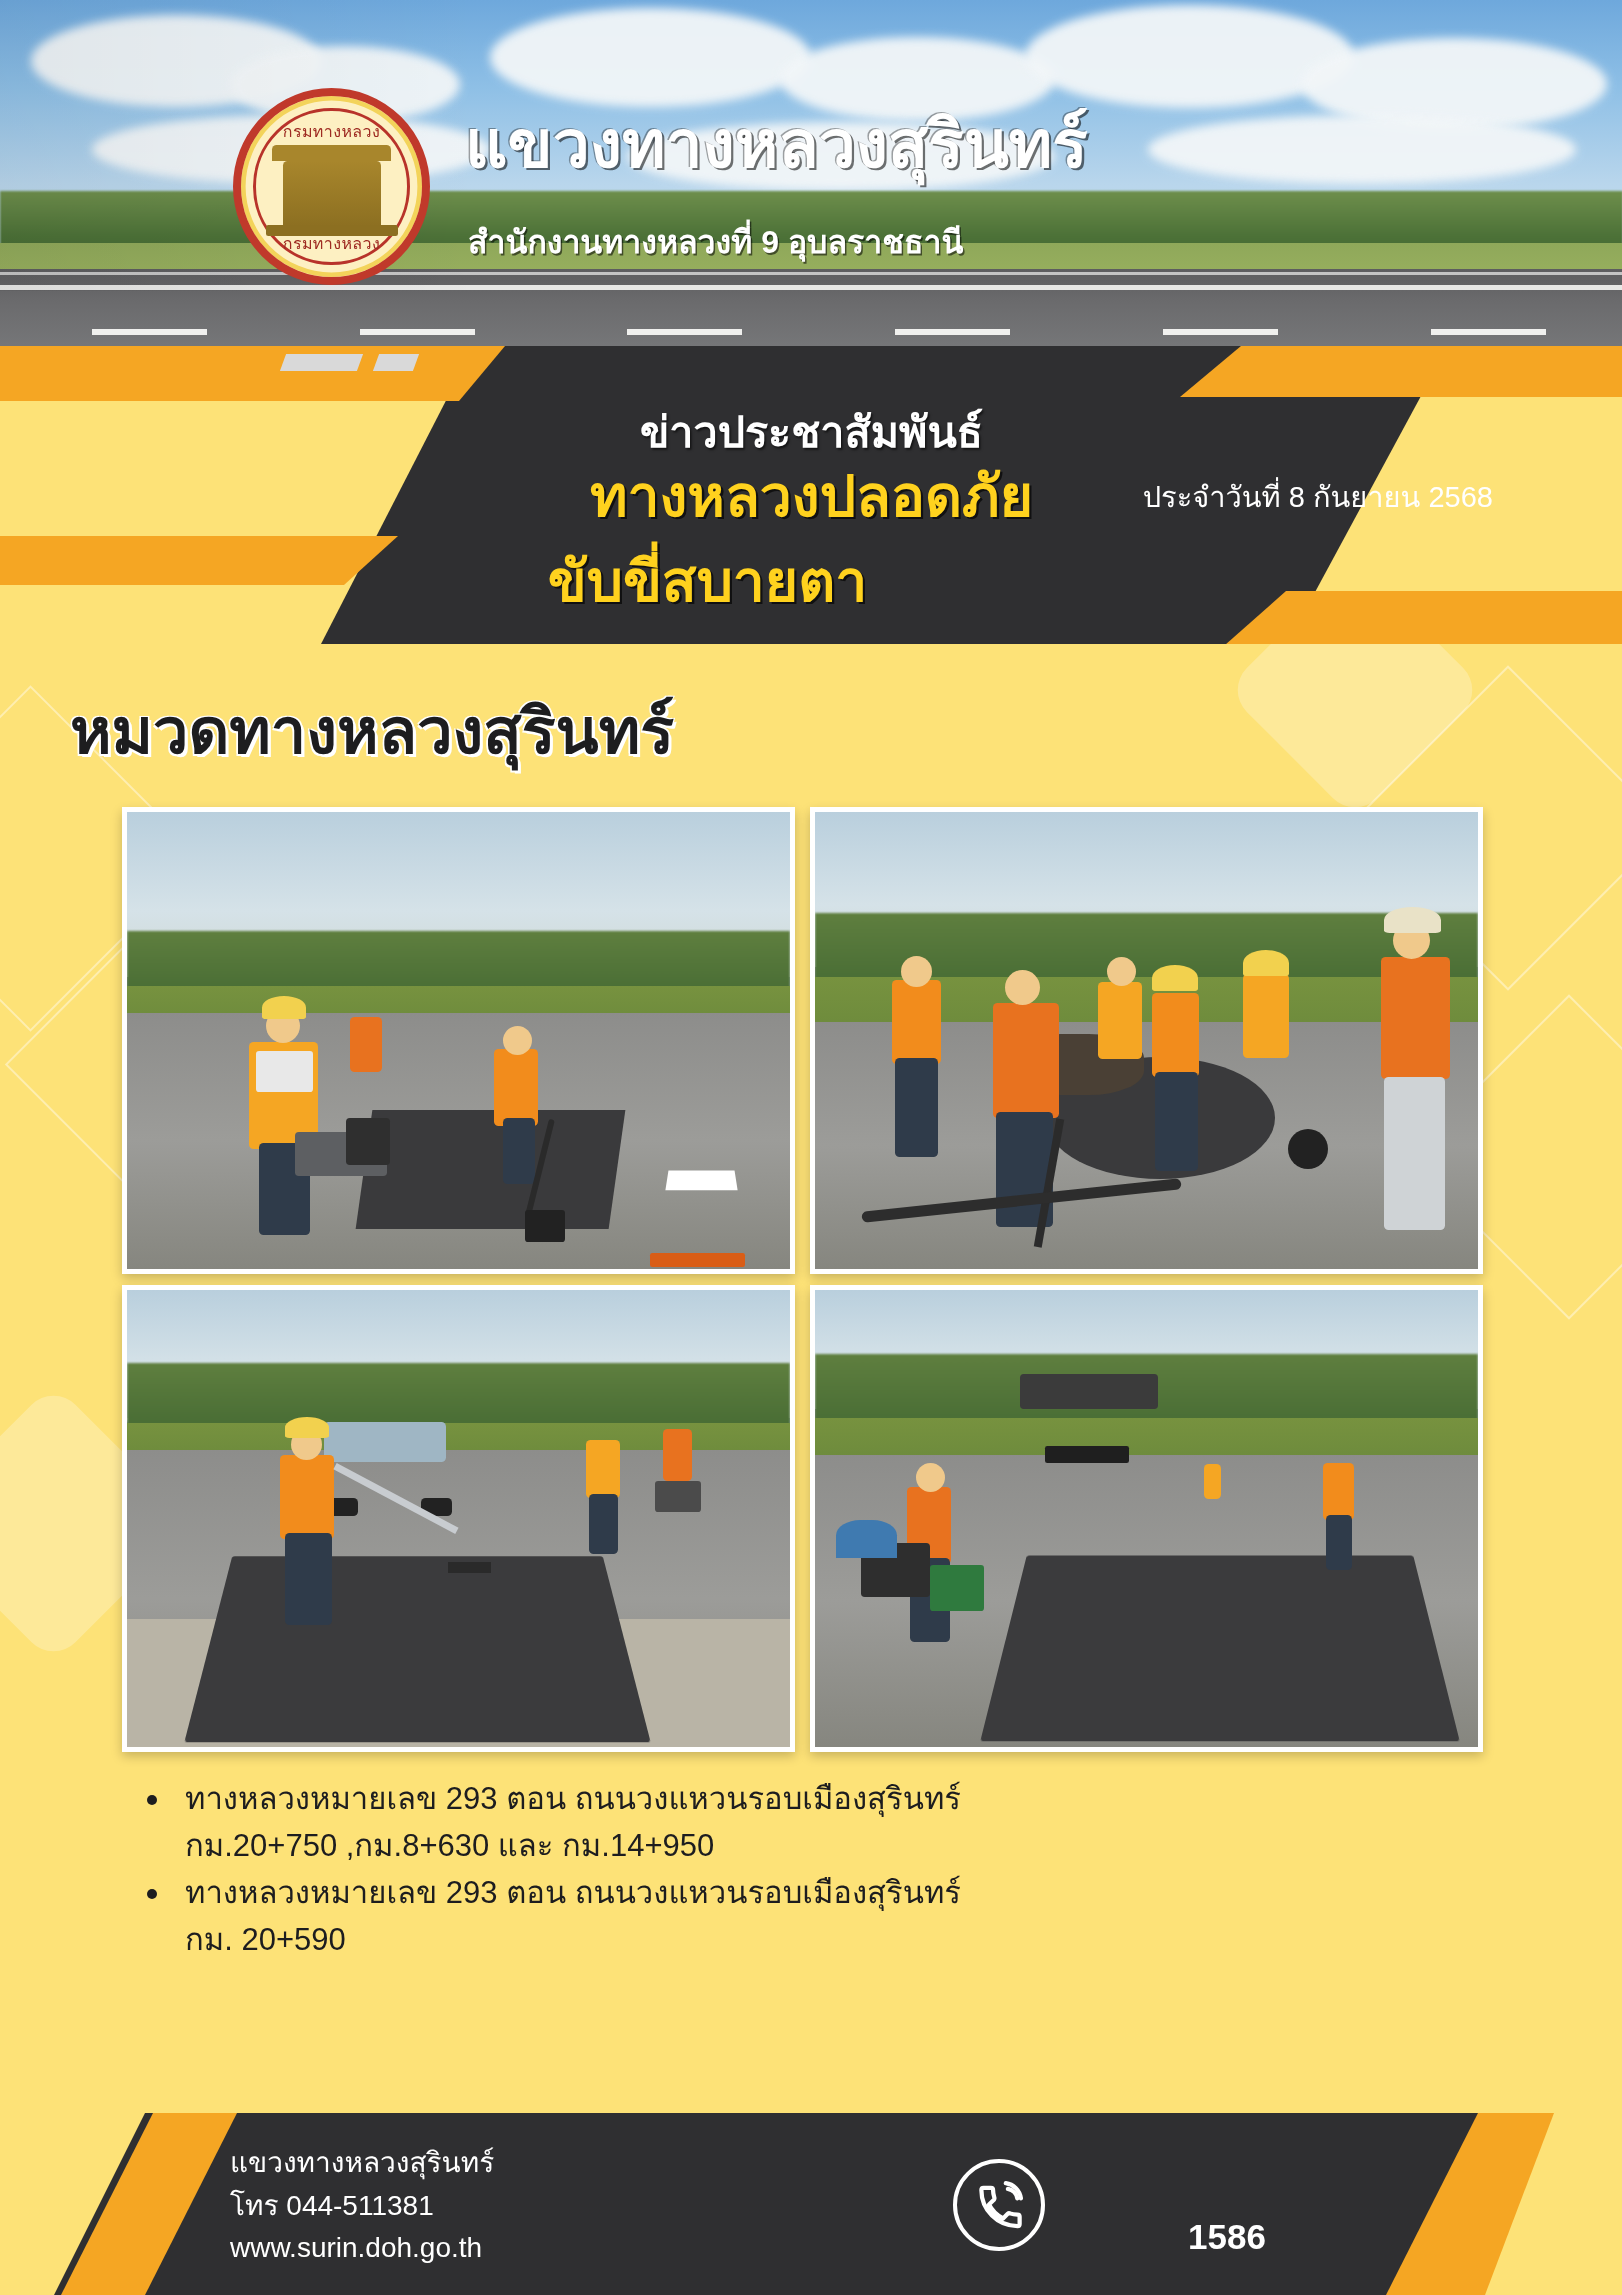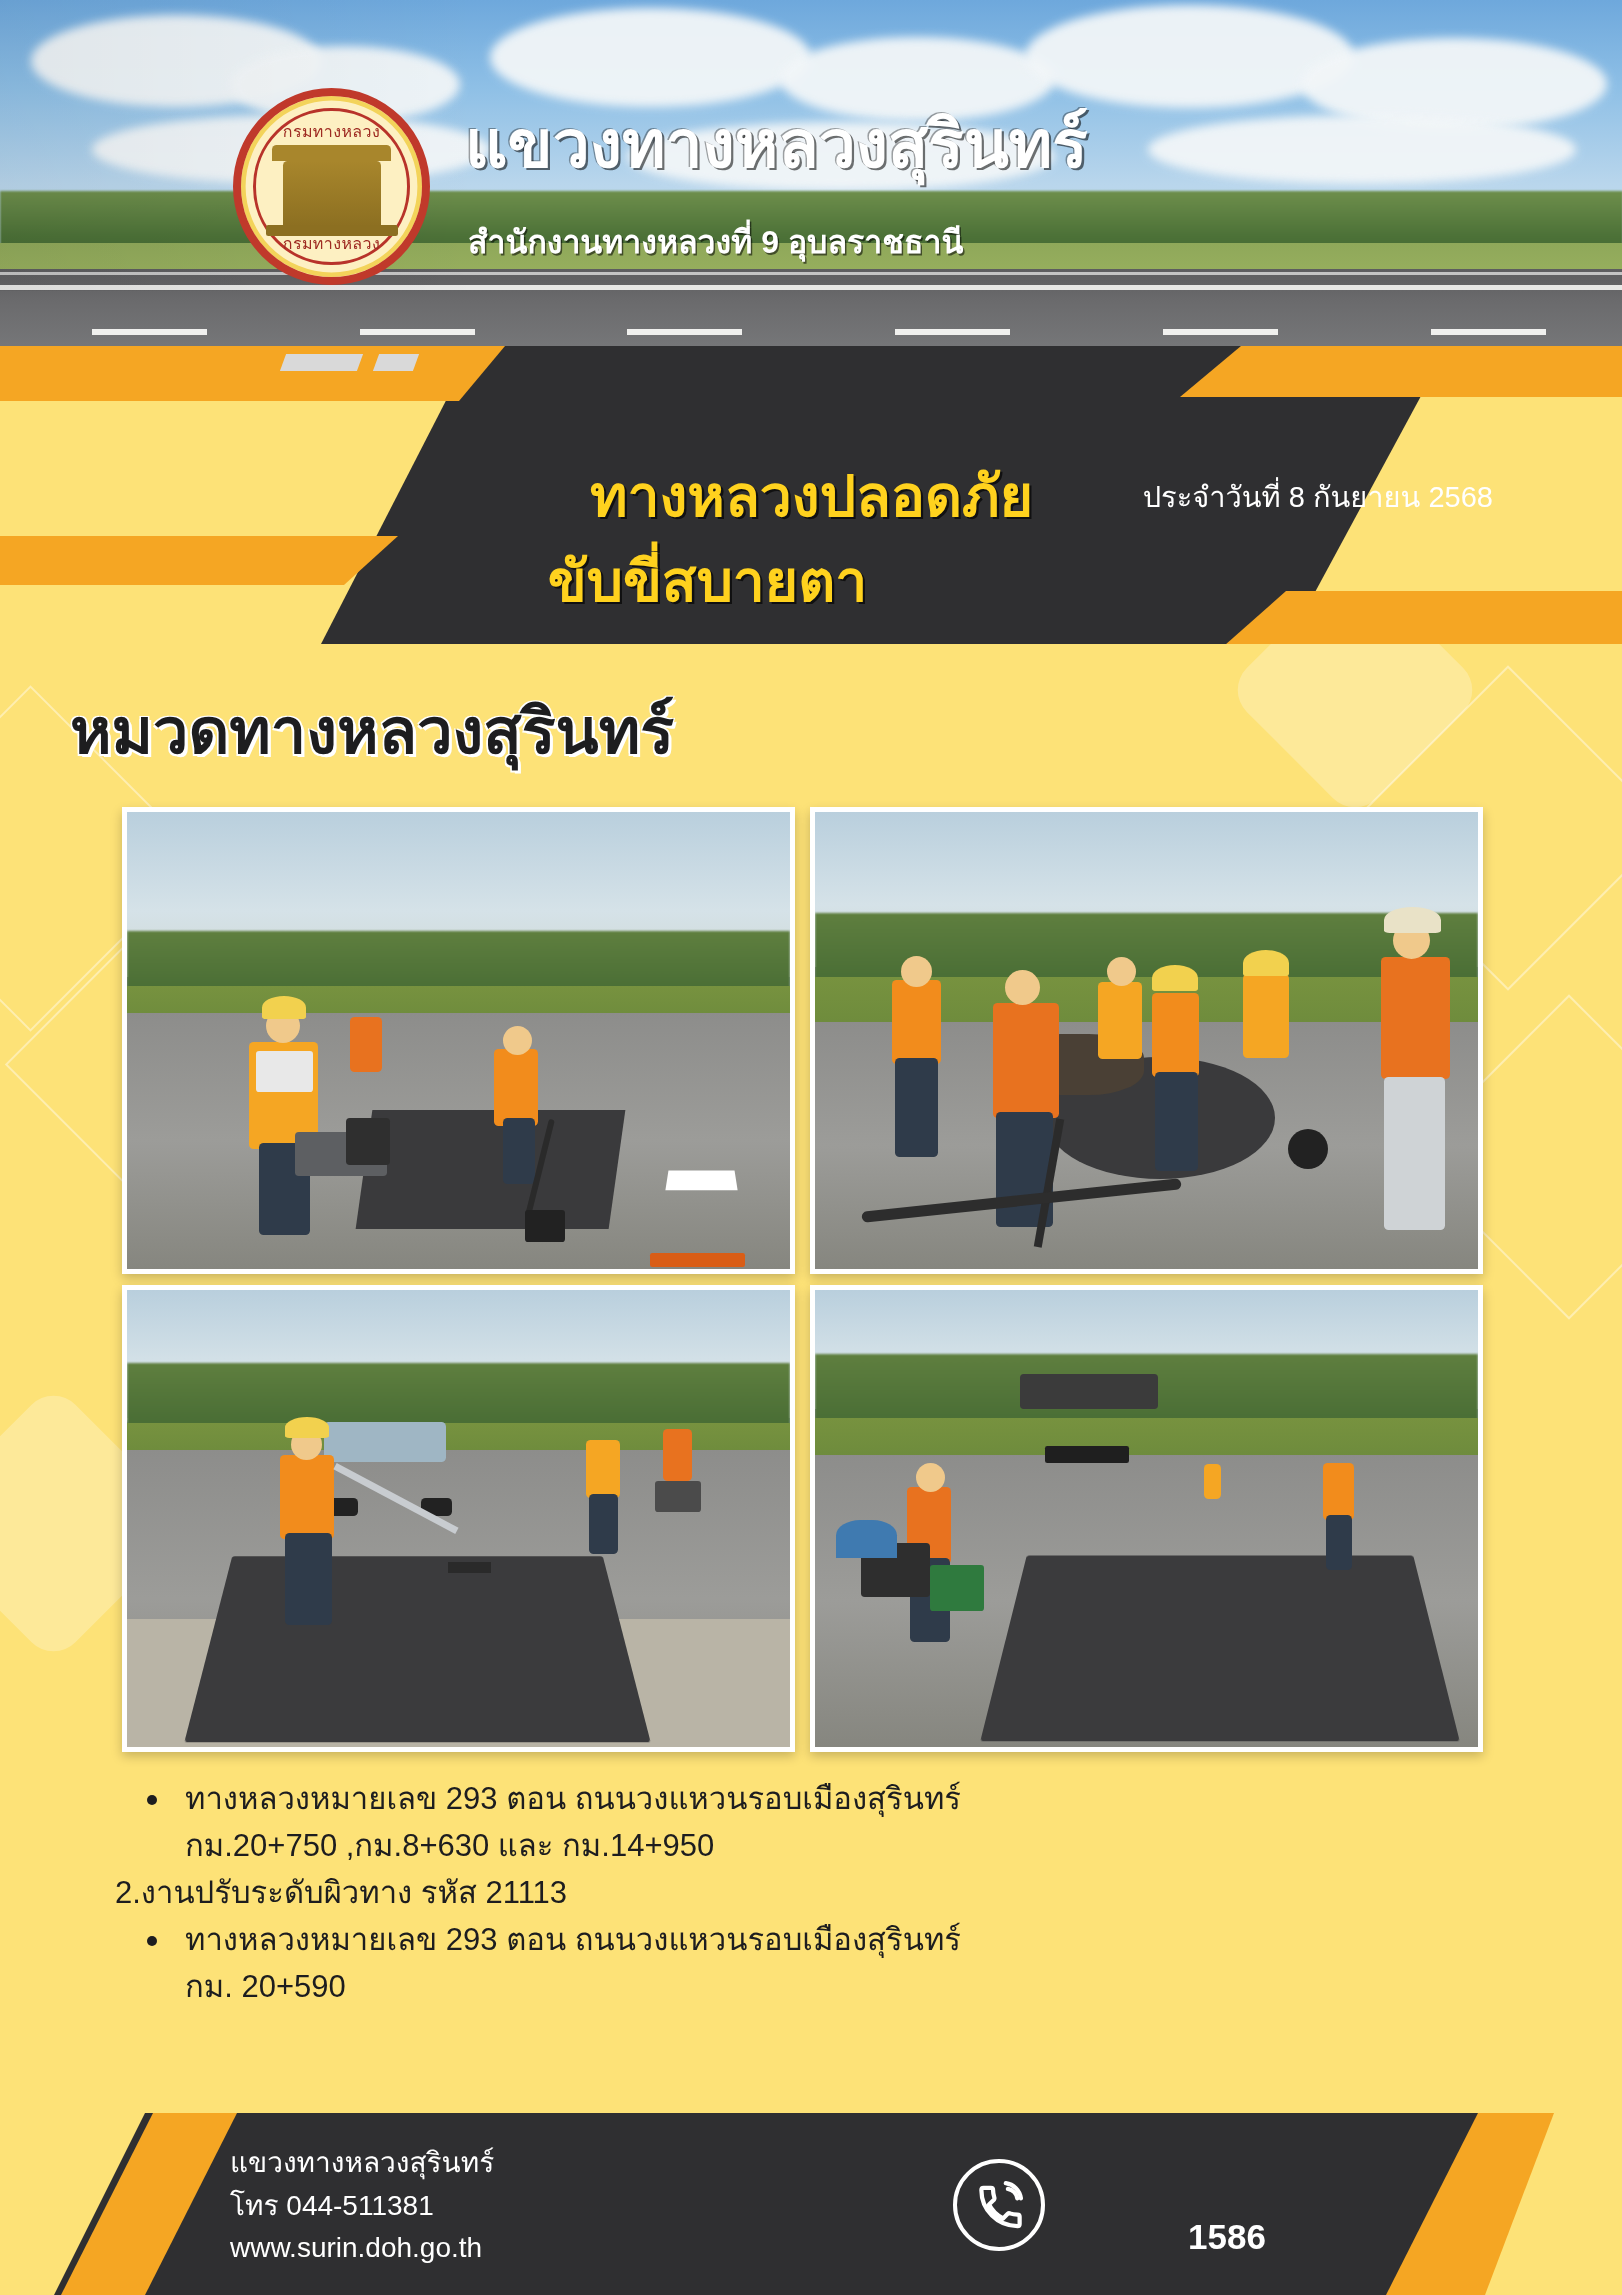--- a/index.html
+++ b/index.html
@@ -487,20 +487,21 @@
   <div class="dark-band"></div>
   <div class="dark-band-clip-left"></div>
   <div class="dark-band-clip-right"></div>
   <div class="chev chev-a"></div>
   <div class="chev chev-b"></div>
   <div class="chev chev-c"></div>
   <div class="chev chev-d"></div>
   <div class="dash-mark"></div>
   <div class="dash-mark2"></div>
 
+  <div class="news-line1">ข่าวประชาสัมพันธ์</div>
   <div class="news-line2">ทางหลวงปลอดภัย</div>
   <div class="news-line3">ขับขี่สบายตา</div>
   <div class="news-date">ประจำวันที่ 8 กันยายน 2568</div>
 
   <div class="body-area">
     <div class="body-deco" style="left:-92px; top:92px; width:245px; height:245px;"></div>
     <div class="body-deco" style="left:46px;  top:321px; width:199px; height:199px;"></div>
     <div class="body-deco" style="left:1393px; top:69px;  width:230px; height:230px;"></div>
     <div class="body-deco" style="left:1454px; top:398px; width:230px; height:230px;"></div>
     <div class="deco-blob" style="left:1263px; top:-46px; width:184px; height:184px; border-radius:31px;"></div>
@@ -620,21 +621,20 @@
     <div style="position:absolute; left:115px; top:275px; width:54px; height:46px; background:#2f7a3e; border-radius:3.1px;"></div>
     <div class="worker w-vest" style="left:508px; top:173px; width:31px; height:57px;"></div>
     <div class="worker w-leg" style="left:511px; top:225px; width:26px; height:55px;"></div>
 
     <div class="worker w-vest3" style="left:389px; top:174px; width:17px; height:35px;"></div>
   </div>
 
   <div class="text-block">
     <div class="tb-bullet">ทางหลวงหมายเลข 293 ตอน ถนนวงแหวนรอบเมืองสุรินทร์</div>
     <div class="tb-indent">กม.20+750 ,กม.8+630 และ กม.14+950</div>
-    <div class="tb-line">2.งานปรับระดับผิวทาง รหัส 21113</div>
     <div class="tb-bullet">ทางหลวงหมายเลข 293 ตอน ถนนวงแหวนรอบเมืองสุรินทร์</div>
     <div class="tb-indent">กม. 20+590</div>
   </div>
 
   <div class="footer"></div>
   <div class="footer-chev2"></div>
   <div class="footer-yellow-right"></div>
   <div class="footer-chev1"></div>
   <div class="footer-yellow-left"></div>
 

